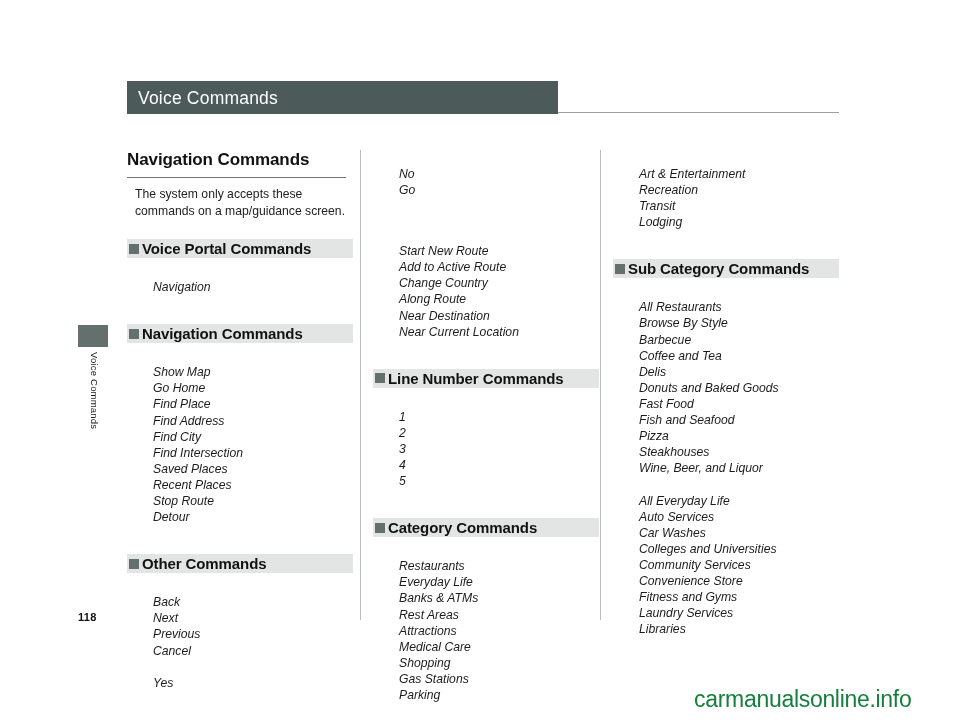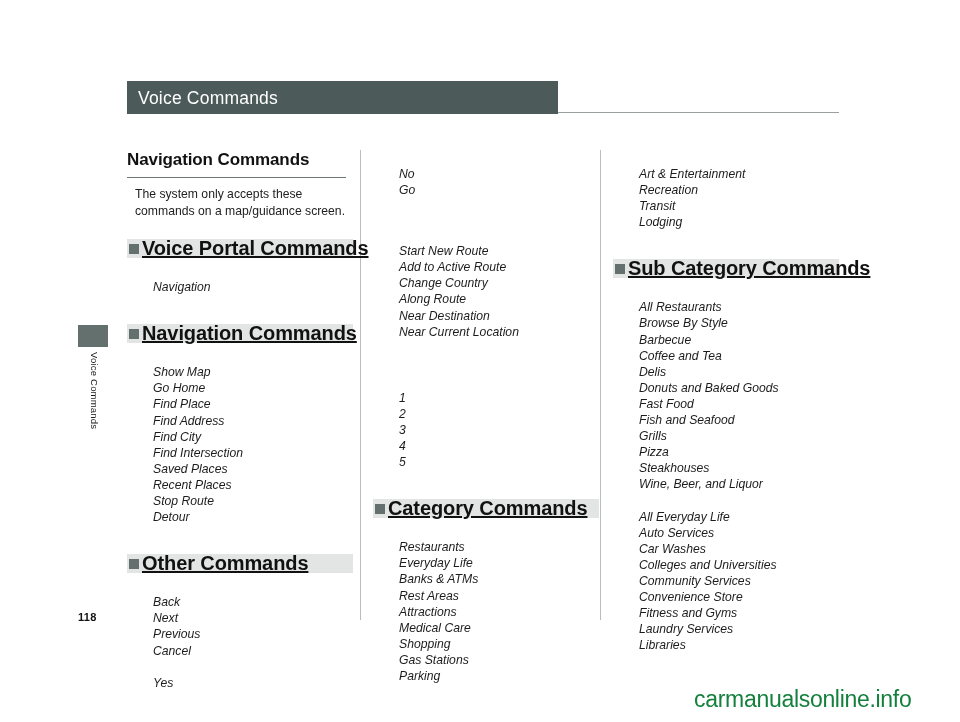--- a/index.html
+++ b/index.html
@@ -155,27 +155,26 @@
     margin: 0;
   }
   .bar-heading .bullet {
     width: 10px;
     height: 10px;
     background: #64706e;
     flex: 0 0 auto;
     margin-right: 3px;
   }
   .bar-heading .bar-label {
-    font-size: 20px;
+    font-size: 15px;
     font-weight: bold;
     color: #111111;
     letter-spacing: -0.1px;
     line-height: 19px;
     white-space: nowrap;
-    text-decoration: underline;
   }
 
   
   .cmd-list {
     list-style: none;
     margin: 16px;
     padding: 0;
   }
   .cmd-list li {
     font-size: 12.2px;
@@ -274,20 +273,24 @@
       <ul class="cmd-list">
           <li>Start New Route</li>
           <li>Add to Active Route</li>
           <li>Change Country</li>
           <li>Along Route</li>
           <li>Near Destination</li>
           <li>Near Current Location</li>
         </ul>
 
       <div class="gap-after-list"></div>
+      <div class="bar-heading">
+        <span class="bullet"></span>
+        <span class="bar-label">Line Number Commands</span>
+      </div>
       <div class="gap-small"></div>
       <ul class="cmd-list">
           <li>1</li>
           <li>2</li>
           <li>3</li>
           <li>4</li>
           <li>5</li>
         </ul>
 
       <div class="gap-after-list"></div>
@@ -325,21 +328,20 @@
       <div class="gap-small"></div>
       <ul class="cmd-list">
           <li>All Restaurants</li>
           <li>Browse By Style</li>
           <li>Barbecue</li>
           <li>Coffee and Tea</li>
           <li>Delis</li>
           <li>Donuts and Baked Goods</li>
           <li>Fast Food</li>
           <li>Fish and Seafood</li>
-          <li>Grills</li>
           <li>Pizza</li>
           <li>Steakhouses</li>
           <li>Wine, Beer, and Liquor</li>
           <li class="spacer">&nbsp;</li>
           <li>All Everyday Life</li>
           <li>Auto Services</li>
           <li>Car Washes</li>
           <li>Colleges and Universities</li>
           <li>Community Services</li>
           <li>Convenience Store</li>

